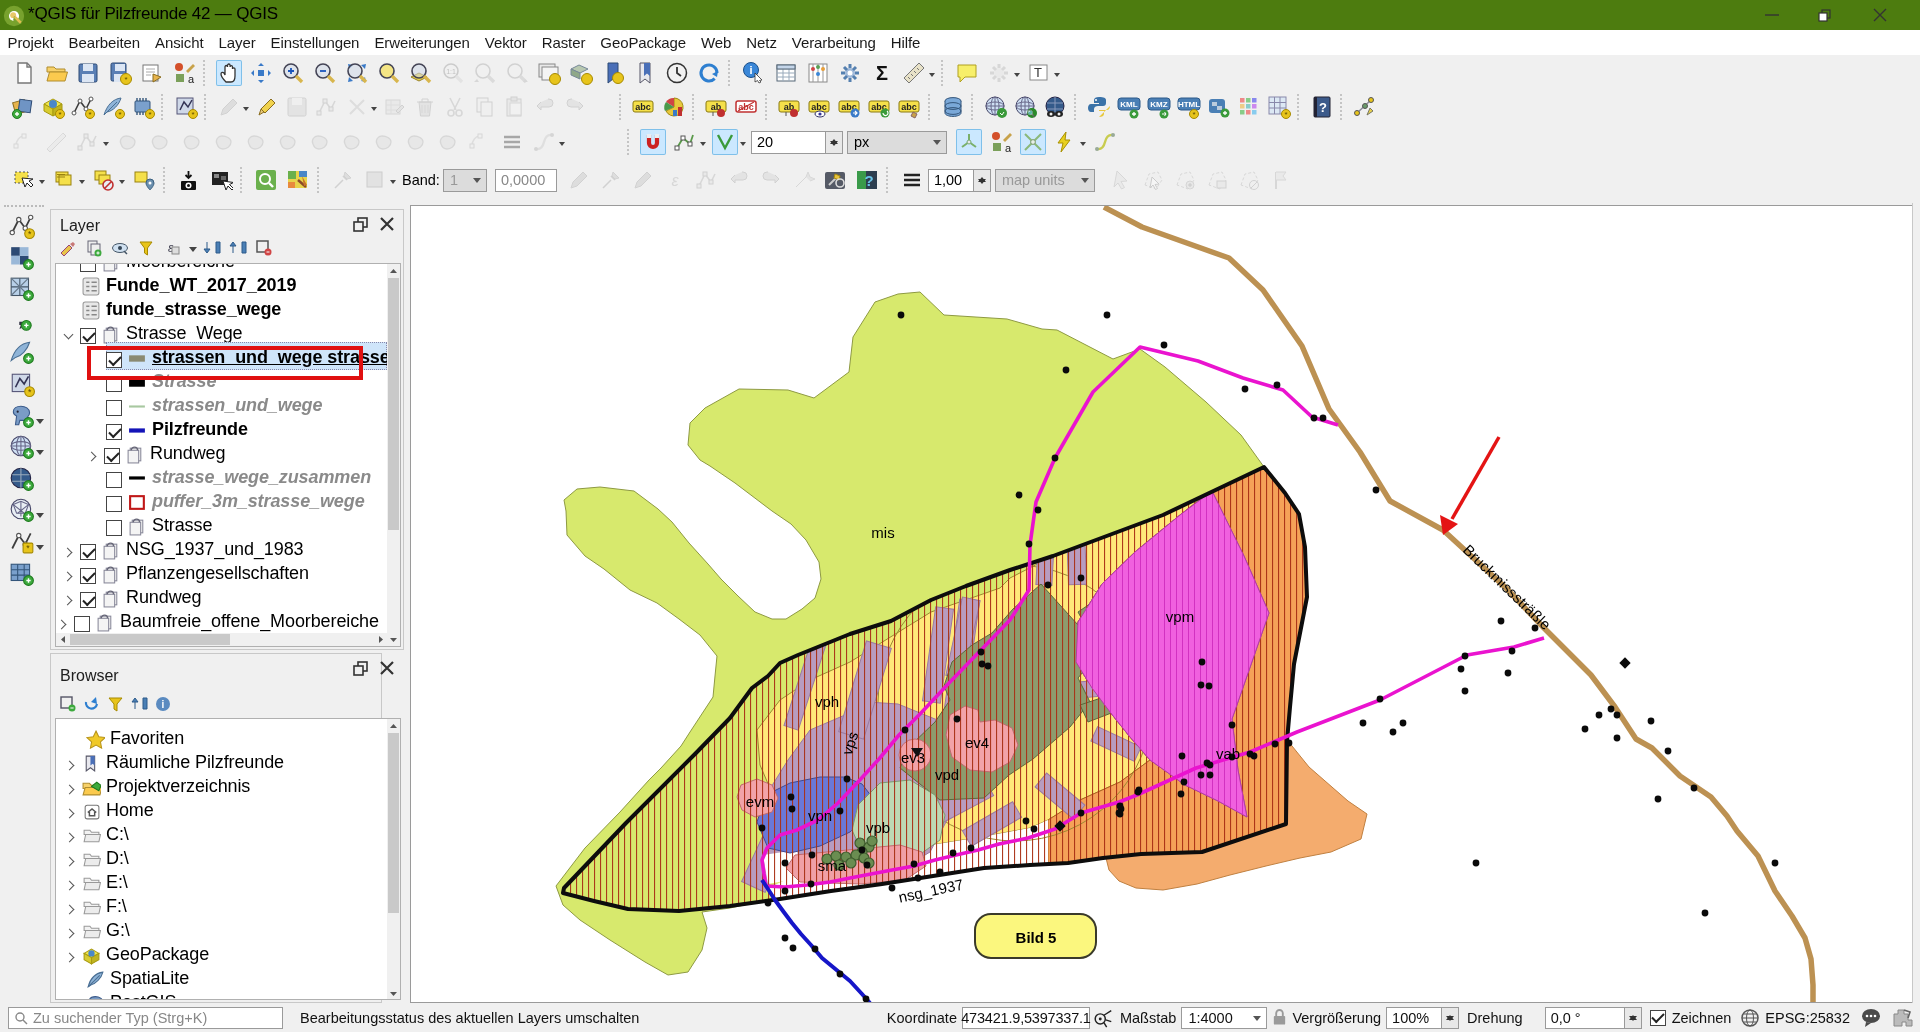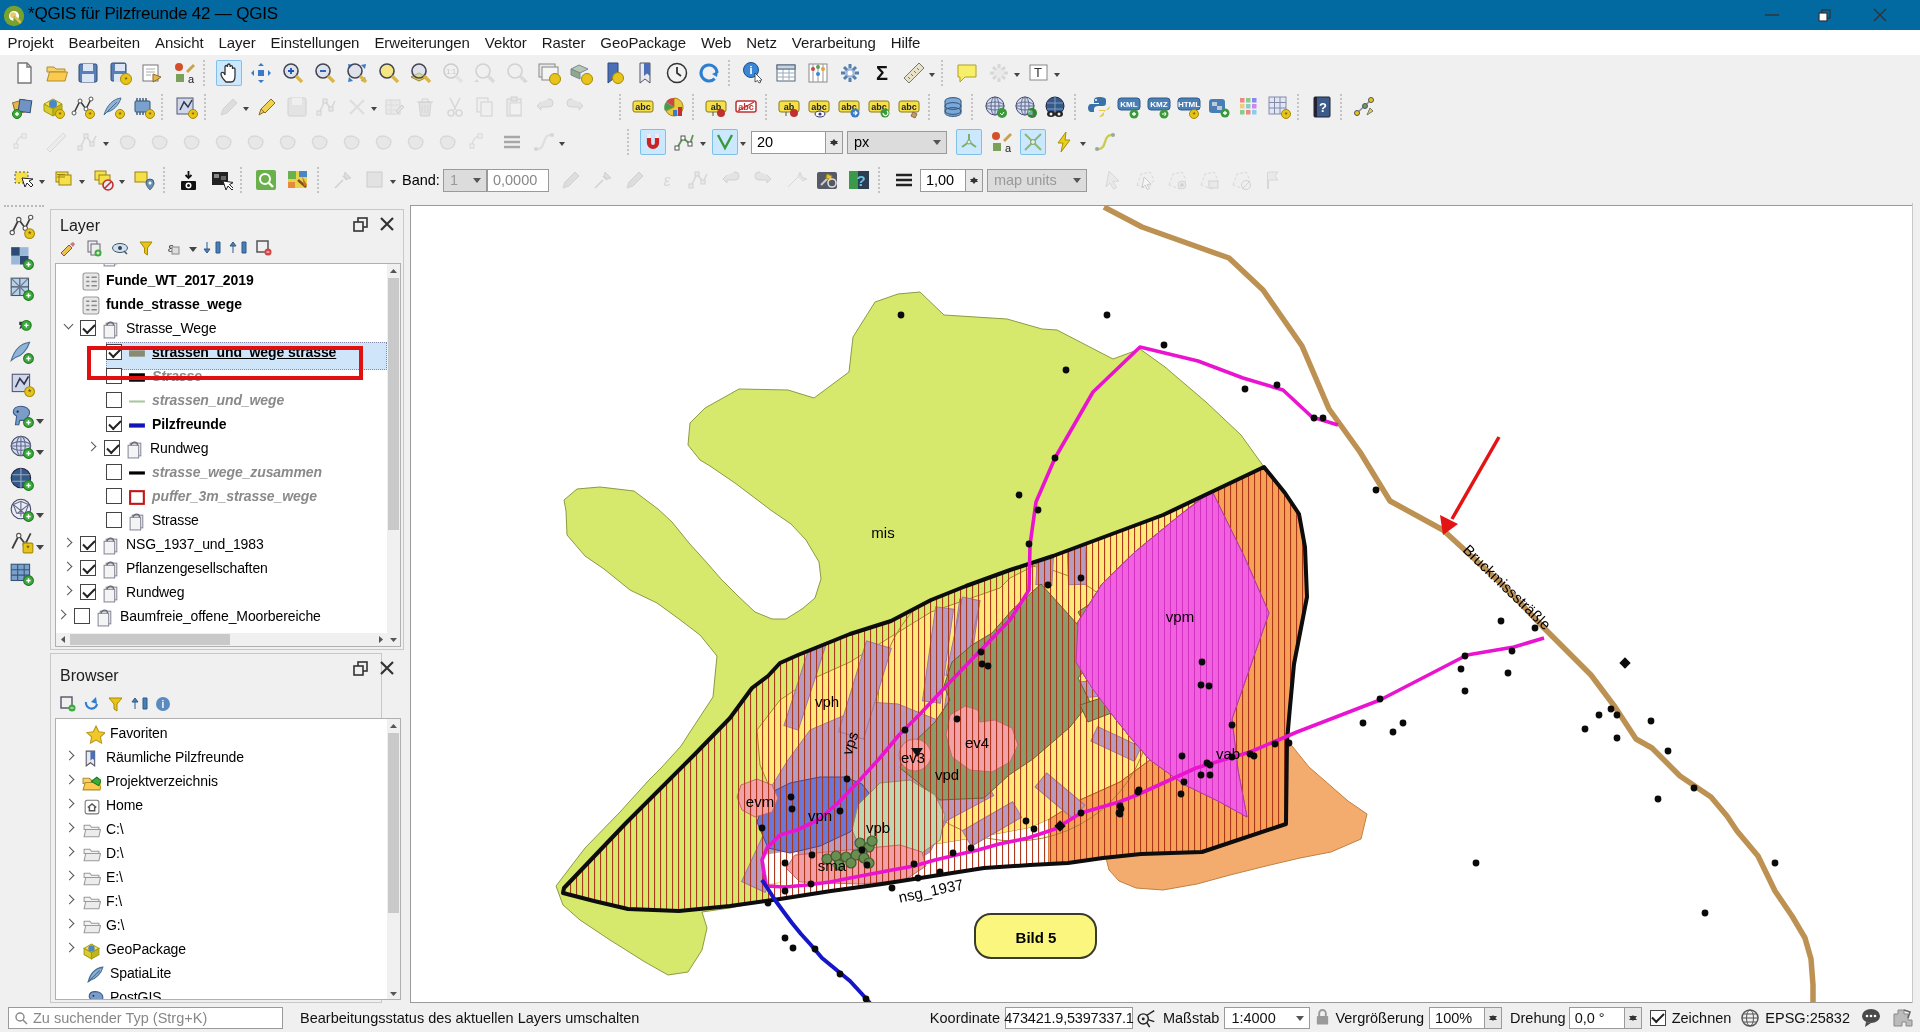--- a/index.html
+++ b/index.html
@@ -1,16 +1,16 @@
 <!DOCTYPE html>
 <html><head><meta charset="utf-8"><style>
 *{margin:0;padding:0;box-sizing:border-box}
 html,body{width:1920px;height:1032px;overflow:hidden}
 body{font-family:"Liberation Sans",sans-serif;background:#f0f0f0;position:relative;font-size:15px;color:#000}
-#title{position:absolute;left:0;top:0;width:1920px;height:30px;background:#0369a1}
+#title{position:absolute;left:0;top:0;width:1920px;height:30px;background:#4d7c0f}
 #title .t{position:absolute;left:28px;top:4px;font-size:17px;letter-spacing:-0.2px}
 #menu{position:absolute;left:0;top:30px;width:1920px;height:25px;background:#fff;display:flex;align-items:center;font-size:15px;color:#1a1a1a}
 .mi{padding:0 7.5px;letter-spacing:-0.1px}
 #tbs{position:absolute;left:0;top:55px;width:1920px;height:148px;background:#f0f0f0}
 .row{position:absolute;left:0;width:1920px;display:flex;align-items:center}
 .i{width:24px;height:24px;flex:none;margin:0 4px;position:relative}
 .i svg{position:absolute;left:0;top:0}
 .hl{background:#cbe8ff;box-shadow:0 0 0 1px #7fc0ea;border-radius:1px}
 .sep{flex:none;width:7px;height:26px;margin:0 3px;border-left:2px dotted #c4c4c4}
 #r2 .i{margin:0 3px}
@@ -22,21 +22,21 @@
 .cmb .ar{position:absolute;right:5px;top:8px;width:0;height:0;border:4px solid transparent;border-top:5px solid #555}
 .spin{width:17px;height:23px;background:#e8e8e8;border:1px solid #9a9a9a;border-left:none;flex:none;position:relative}
 .spin:before{content:"";position:absolute;left:4px;top:3px;border:4px solid transparent;border-bottom:5px solid #333}
 .spin:after{content:"";position:absolute;left:4px;bottom:3px;border:4px solid transparent;border-top:5px solid #333}
 #main{position:absolute;left:0;top:203px;width:1920px;height:800px}
 #lstrip{position:absolute;left:0;top:0;width:50px;height:800px;background:#f0f0f0}
 .vi{position:absolute;left:9px;width:26px;height:26px}
 .panel{position:absolute;background:#f0f0f0;border:1px solid #c8c8c8}
 .ptitle{position:absolute;left:9px;font-size:16px;color:#202020}
 .tree{position:absolute;background:#fff;border:1px solid #b0b0b0;overflow:hidden}
-.trow{position:absolute;height:24px;display:flex;align-items:flex-start;font-size:14px;white-space:nowrap;letter-spacing:-0.1px}
+.trow{position:absolute;height:24px;display:flex;align-items:flex-end;font-size:18px;white-space:nowrap;letter-spacing:-0.1px}
 .cb{width:16px;height:16px;border:1.2px solid #444;background:#fff;flex:none;margin-right:6px;position:relative}
 .cb.c:before{content:"";position:absolute;left:1.5px;top:2.5px;width:10px;height:5px;border-left:2px solid #222;border-bottom:2px solid #222;transform:rotate(-45deg)}
 .exp{width:13px;height:14px;flex:none;margin-right:5px;position:relative}
 .exp:before{content:"";position:absolute;left:2px;top:3px;width:6px;height:6px;border-right:1.8px solid #555;border-bottom:1.8px solid #555;transform:rotate(-45deg)}
 .exp.open:before{transform:rotate(45deg);top:1px;left:3px}
 .ti{width:19px;height:19px;flex:none;margin-right:5px}
 .b{font-weight:bold}
 .it{font-style:italic;color:#8a8a8a;font-weight:bold}
 .vsb{position:absolute;width:13px;background:#f0f0f0}
 .vsb .th{position:absolute;left:1px;width:11px;background:#c9c9c9}
@@ -863,21 +863,21 @@
         </svg>
       </div>
       <div class="i g2">
         <svg width="24" height="24" viewBox="0 0 24 24">
           <rect x="4" y="4" width="15" height="15" fill="#d8d8d8" stroke="#b0b0b0"></rect>
         </svg>
       </div>
       <div class="dd"></div>
       <div style="font-size:14.5px;margin:0 3px">Band:</div>
       <div class="cmb" style="width:44px;color:#999">1<div class="ar"></div></div>
-      <div class="inp" style="width:62px;margin-left:0;color:#888">0,0000</div>
+      <div class="inp" style="width:62px;margin-left:8px;color:#888">0,0000</div>
       <div style="width:6px"></div>
       <div class="i gr">
         <svg width="24" height="24" viewBox="0 0 24 24">
           <path d="M4 20l2-6L16 4l4 4L10 18z" fill="#bbb" stroke="#999"></path>
         </svg>
       </div>
       <div class="i gr">
         <svg width="24" height="24" viewBox="0 0 24 24">
           <path d="M4 20l8-8M12 8l4 4" stroke="#99a" stroke-width="1.6"></path>
           <path d="M14 4l6 6-4 1-3-3z" fill="#bbc" stroke="#99a"></path>
@@ -1600,21 +1600,21 @@
     <div style="margin-left:4px">Maßstab</div>
     <div class="cmb" style="width:86px;margin-left:5px;background:#fff;height:22px">1:4000<div class="ar"></div></div>
     <svg width="17" height="22" viewBox="0 0 18 22" style="margin:0 4px">
       <rect x="3" y="9" width="12" height="9" rx="1" fill="#9a9a9a"></rect>
       <path d="M5.5 9V6a3.5 3.5 0 017 0v3" fill="none" stroke="#9a9a9a" stroke-width="2"></path>
     </svg>
     <div>Vergrößerung</div>
     <div class="inp" style="width:56px;margin-left:5px;height:22px">100%</div>
     <div class="spin" style="height:22px"></div>
     <div style="margin-left:8px">Drehung</div>
-    <div class="inp" style="width:56px;margin-left:3px;height:22px">0,0 °</div>
+    <div class="inp" style="width:80px;margin-left:22px;height:22px">0,0 °</div>
     <div class="spin" style="height:22px"></div>
     <div class="cb c" style="margin-left:8px"></div>
     <div>Zeichnen</div>
     <svg width="20" height="20" viewBox="0 0 20 20" style="margin:0 5px 0 9px">
       <circle cx="10" cy="10" r="8" fill="none" stroke="#555" stroke-width="1.5"></circle>
       <ellipse cx="10" cy="10" rx="3.5" ry="8" fill="none" stroke="#555"></ellipse>
       <path d="M2 10h16M3.5 6h13M3.5 14h13" stroke="#555"></path>
     </svg>
     <div>EPSG:25832</div>
     <svg width="24" height="22" viewBox="0 0 24 22" style="margin:0 6px 0 10px">

